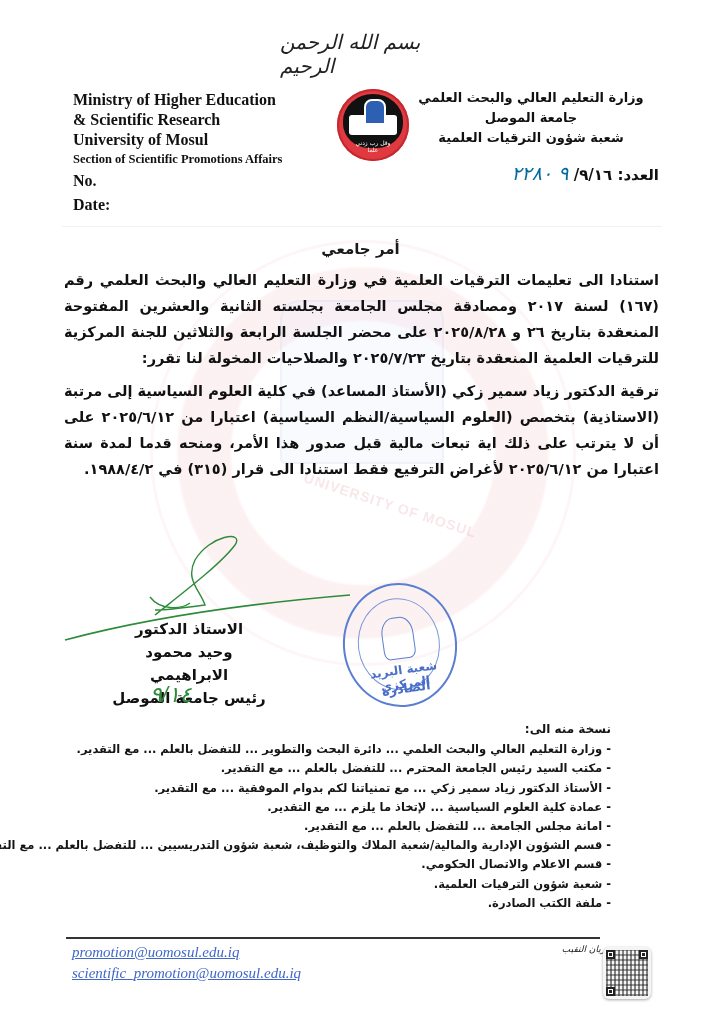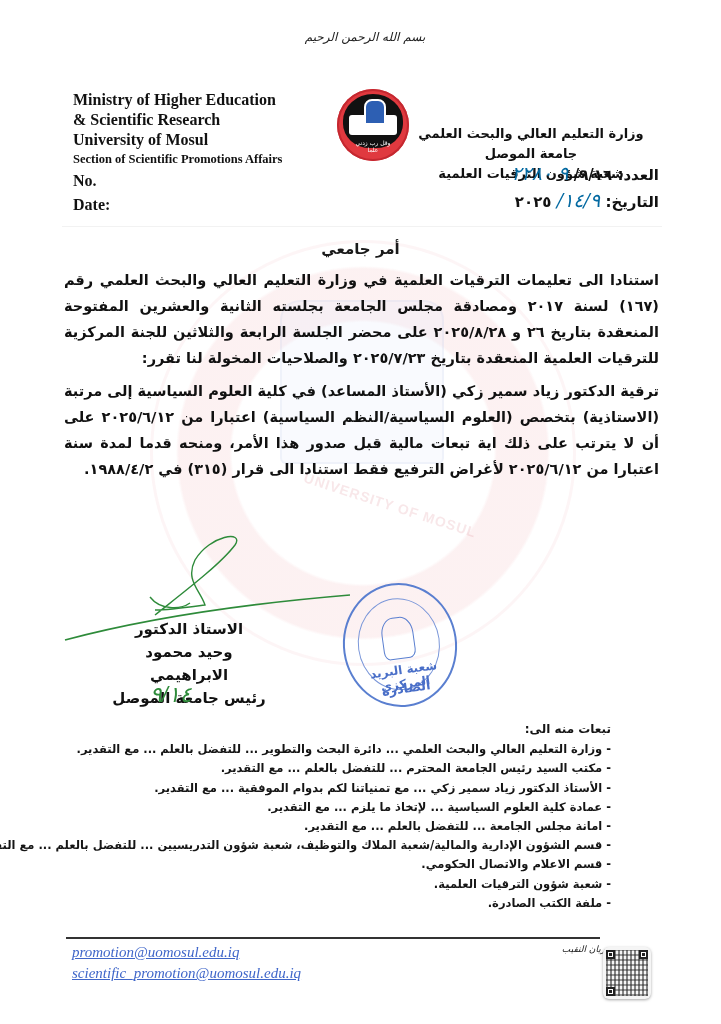--- a/index.html
+++ b/index.html
@@ -21,21 +21,21 @@
     background: rgba(230,235,250,0.25);
   }
   .watermark-text {
     left: 300px; top: 497px; font-size: 14px; color: rgba(200,60,70,0.12);
     font-family: "Liberation Sans", sans-serif; font-weight: bold; letter-spacing: 1px;
     transform: rotate(18deg);
   }
   
   .basmala {
     left: 280px; top: 30px; width: 170px; height: 40px;
-    font-family: "DejaVu Serif", serif; font-size: 12px; text-align: center;
+    font-family: "DejaVu Serif", serif; font-size: 20px; text-align: left;
     color: #222; direction: rtl; font-style: italic; letter-spacing: -1px;
   }
   
   .en-head {
     left: 73px; top: 90px; font-family: "Liberation Serif", serif; font-weight: bold; color: #111;
   }
   .en-head .l1 { font-size: 16px; line-height: 20px; }
   .en-head .l4 { font-size: 12.5px; line-height: 18px; }
   .en-head .no { font-size: 16px; line-height: 22px; margin-top: 2px; }
   
@@ -55,21 +55,21 @@
     position: absolute; left: 27px; top: 10px; width: 18px; height: 22px; background: #2d5fb3;
     border: 2px solid #fff; border-radius: 8px 8px 0 0;
   }
   .logo .motto {
     position: absolute; left: 14px; top: 50px; width: 44px; height: 10px;
     font-size: 6px; color: #fff; text-align: center; direction: rtl;
   }
   
   .ar-head {
     right: 60px; top: 88px; width: 260px; text-align: center; direction: rtl;
-    font-weight: bold; font-size: 13px; line-height: 20px; color: #111; margin-top: 36px;
+    font-weight: bold; font-size: 13px; line-height: 20px; color: #111;
   }
   .ar-ref { right: 62px; top: 162px; direction: rtl; font-weight: bold; font-size: 15px; color: #111; }
   .ar-ref .row { height: 27px; white-space: nowrap; }
   .hand { color: #0369a1; font-family: "DejaVu Serif", serif; font-weight: normal; font-size: 19px; font-style: italic; }
   .header-rule {
     left: 62px; top: 226px; width: 600px; height: 1px; background: rgba(0,0,0,0.05);
   }
   
   .title {
     left: 0; width: 721px; top: 240px; text-align: center; font-weight: bold; font-size: 15px; direction: rtl;
@@ -154,25 +154,20 @@
 <div class="abs ar-head">
   <div>وزارة التعليم العالي والبحث العلمي</div>
   <div>جامعة الموصل</div>
   <div>شعبة شؤون الترقيات العلمية</div>
 </div>
 <div class="abs ar-ref">
   <div class="row">
     <span>العدد:</span>
     <span>٩/١٦/</span>
     <span class="hand">٩ ٢٢٨٠</span>
-  </div>
-  <div class="row">
-    <span>التاريخ:</span>
-    <span class="hand">١٤/٩/</span>
-    <span>٢٠٢٥</span>
   </div>
 </div>
 <div class="abs header-rule"></div>
 
 <div class="abs title">أمر جامعي</div>
 
 <div class="abs para p1"><span>استنادا الى تعليمات الترقيات العلمية في وزارة التعليم العالي والبحث العلمي رقم (١٦٧) لسنة ٢٠١٧ ومصادقة مجلس الجامعة بجلسته </span><b>الثانية والعشرين المفتوحة</b><span> المنعقدة بتاريخ ٢٦ و ٢٠٢٥/٨/٢٨ على محضر الجلسة </span><b>الرابعة والثلاثين</b><span> للجنة المركزية للترقيات العلمية المنعقدة بتاريخ ٢٠٢٥/٧/٢٣ والصلاحيات المخولة لنا تقرر:</span></div>
 
 <div class="abs para p2"><span>ترقية الدكتور </span><b>زياد سمير زكي</b><span> (الأستاذ المساعد) في كلية </span><b>العلوم السياسية</b><span> إلى مرتبة (</span><b>الاستاذية</b><span>) بتخصص (</span><b>العلوم السياسية/النظم السياسية</b><span>) اعتبارا من ٢٠٢٥/٦/١٢ على أن </span><b>لا</b><span> يترتب على ذلك اية تبعات مالية قبل صدور هذا الأمر، ومنحه قدما لمدة سنة اعتبارا من ٢٠٢٥/٦/١٢ لأغراض الترفيع فقط استنادا الى قرار (٣١٥) في ١٩٨٨/٤/٢.</span></div>
 
@@ -189,21 +184,21 @@
 <div class="abs sig-date">٩/١٤</div>
 
 <div class="abs stamp">
   <div class="inner"></div>
   <div class="eagle"></div>
   <div class="txt">شعبة البريد المركزي</div>
   <div class="txt2">الصادرة</div>
 </div>
 
 <div class="abs copies">
-  <div class="head">تبعات منه الى:</div>
+  <div class="head">نسخة منه الى:</div>
   <div class="item">- وزارة التعليم العالي والبحث العلمي ... دائرة البحث والتطوير ... للتفضل بالعلم ... مع التقدير.</div>
   <div class="item">- مكتب السيد رئيس الجامعة المحترم ... للتفضل بالعلم ... مع التقدير.</div>
   <div class="item">- الأستاذ الدكتور زياد سمير زكي ... مع تمنياتنا لكم بدوام الموفقية ... مع التقدير.</div>
   <div class="item">- عمادة كلية العلوم السياسية ... لإتخاذ ما يلزم ... مع التقدير.</div>
   <div class="item">- امانة مجلس الجامعة ... للتفضل بالعلم ... مع التقدير.</div>
   <div class="item">- قسم الشؤون الإدارية والمالية/شعبة الملاك والتوظيف، شعبة شؤون التدريسيين ... للتفضل بالعلم ... مع التقدير.</div>
   <div class="item">- قسم الاعلام والاتصال الحكومي.</div>
   <div class="item">- شعبة شؤون الترقيات العلمية.</div>
   <div class="item">- ملفة الكتب الصادرة.</div>
 </div>

